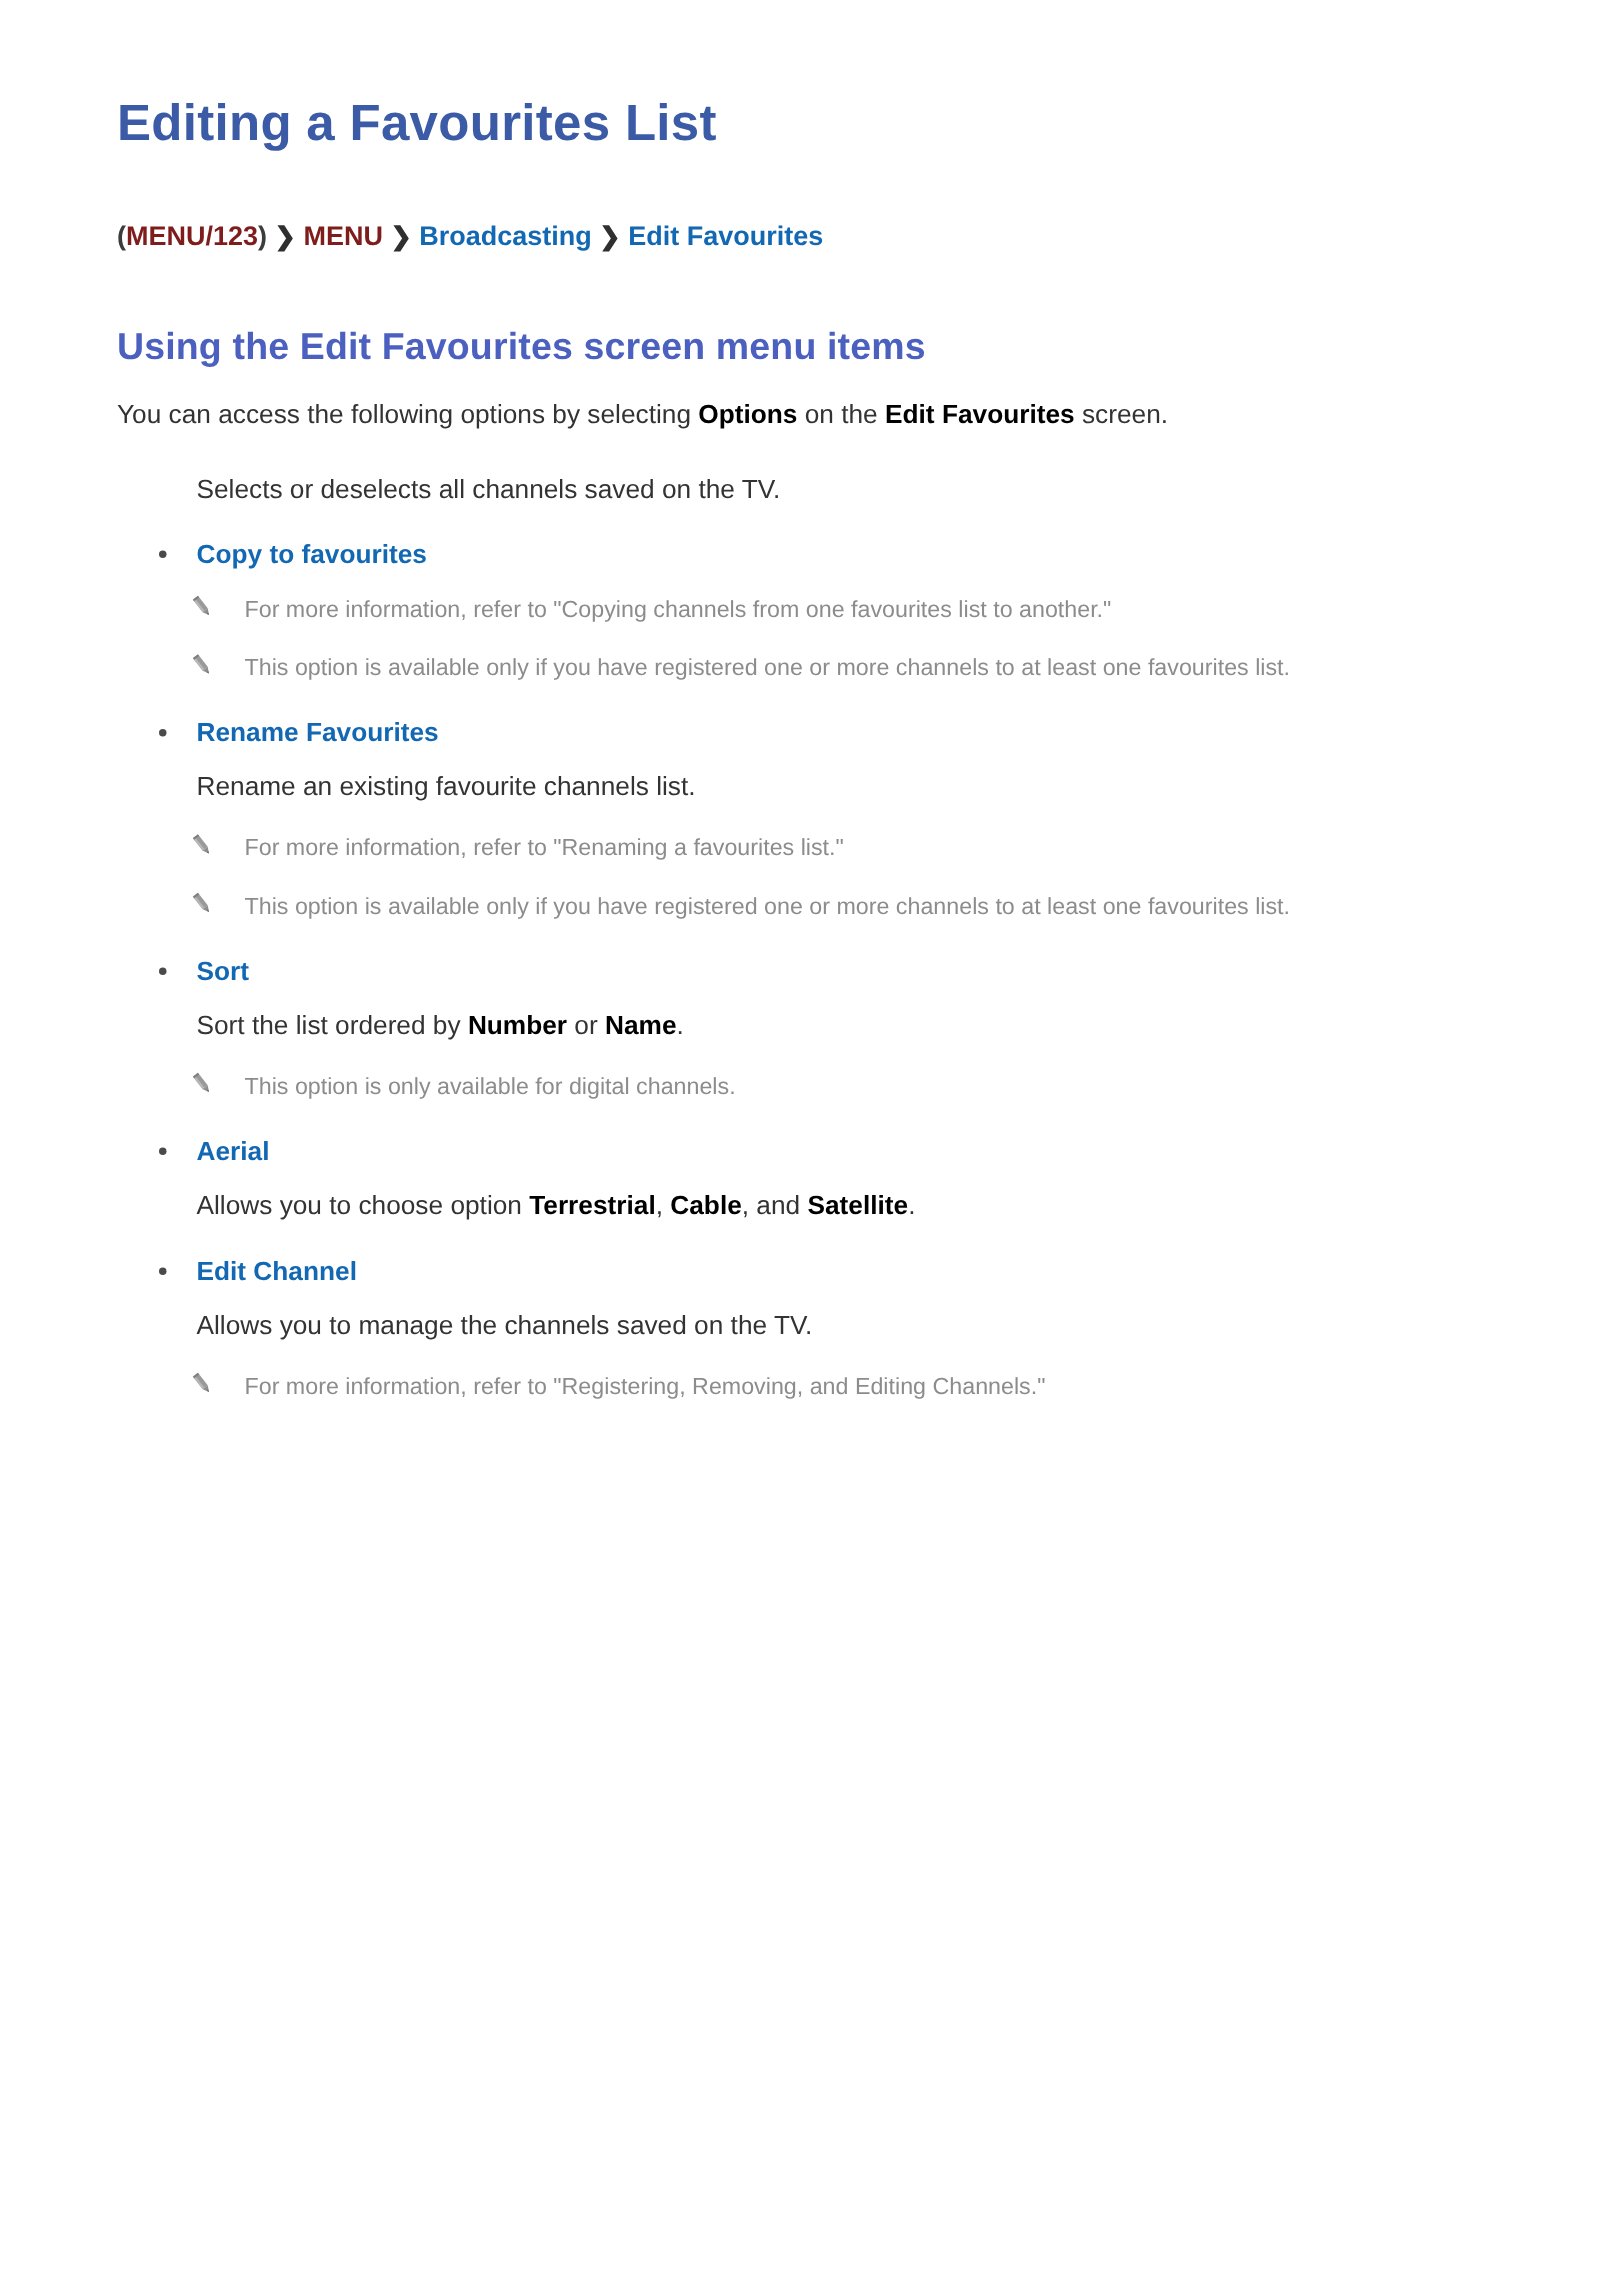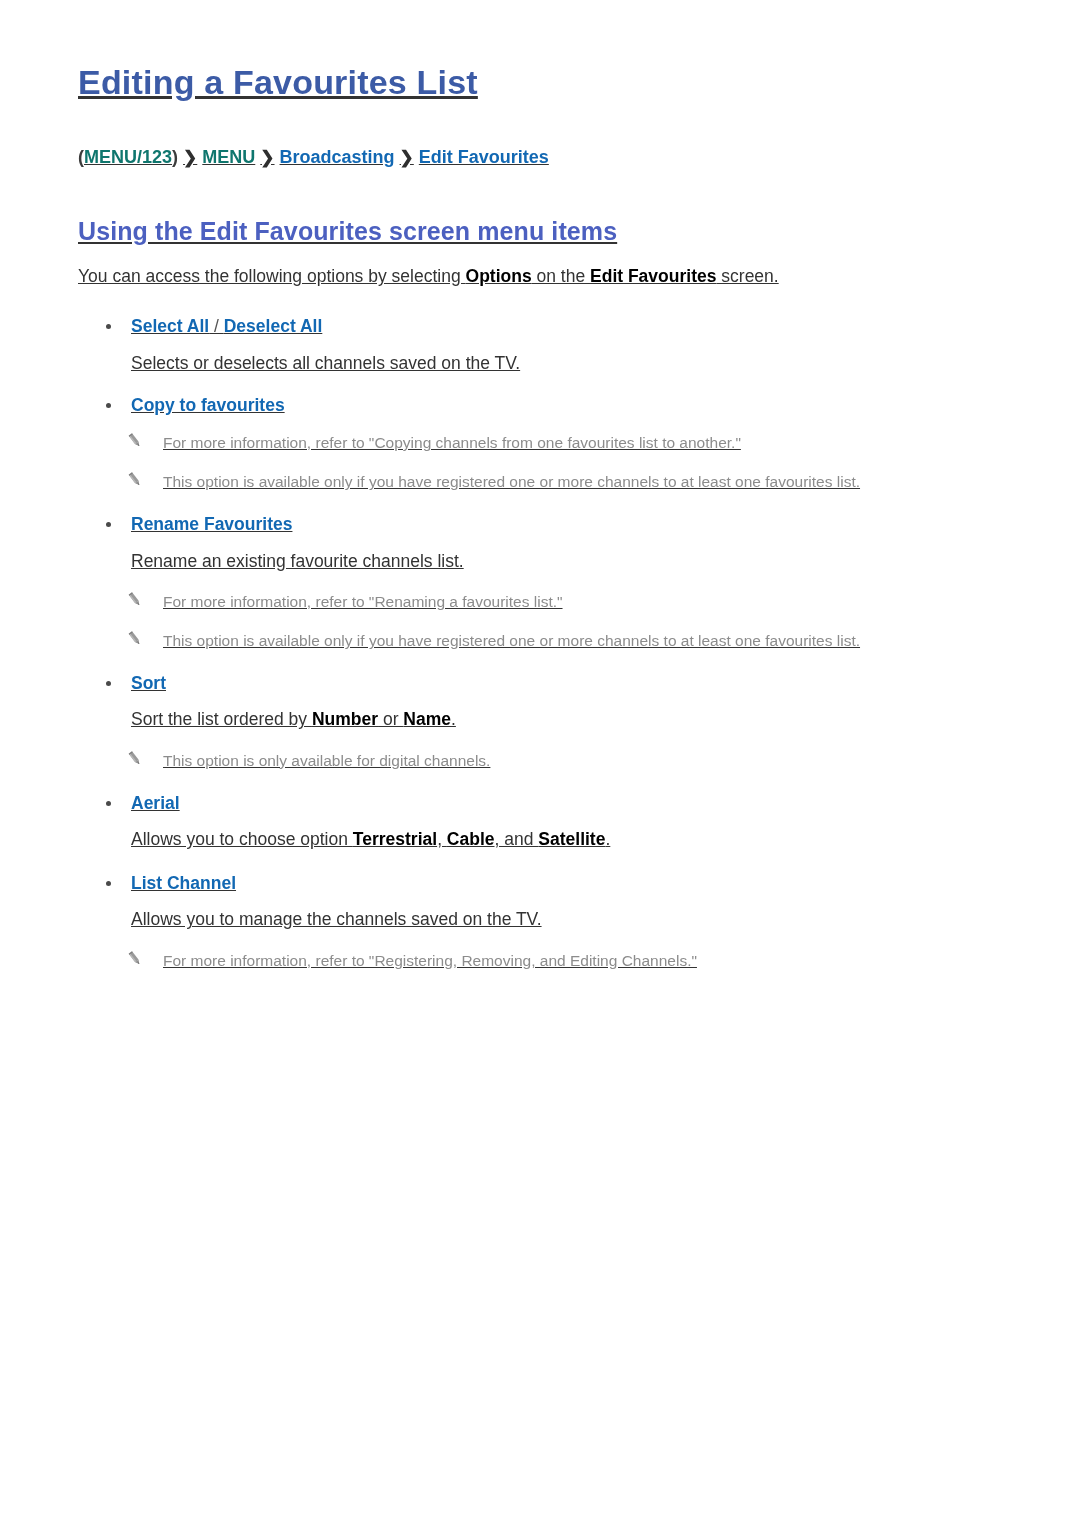--- a/index.html
+++ b/index.html
@@ -15,21 +15,20 @@
     color: #333333;
     -webkit-font-smoothing: antialiased;
   }
 
   .page {
     position: relative;
     width: 1080px;
     height: 1527px;
     box-sizing: border-box;
     padding: 62px 102px 0 78px;
-    text-decoration: underline;
   }
 
   
   .page-title {
     font-size: 34px;
     font-weight: bold;
     color: #3c5ba6;
     letter-spacing: 0.2px;
     margin: 0 0 42px 0;
     line-height: 1.2;
@@ -37,21 +36,21 @@
 
   
   .breadcrumb {
     font-size: 18px;
     font-weight: bold;
     color: #333333;
     margin: 0 0 46px 0;
     line-height: 1.4;
     white-space: nowrap;
   }
-  .bc-teal   { color: #0f766e; }
+  .bc-teal   { color: #7f1d1d; }
   .bc-blue   { color: #1268b3; }
   .bc-paren  { color: #3c3c3c; }
   .bc-sep    {
     color: #2f2f2f;
     font-weight: bold;
     padding: 0 5px;
     font-size: 17px;
   }
 
   
@@ -140,23 +139,20 @@
 
   <h2 class="section-heading">Using the Edit Favourites screen menu items</h2>
 
   <p class="intro">
     <span>You can access the following options by selecting </span><span class="kw">Options</span><span> on the </span><span class="kw">Edit Favourites</span><span> screen.</span>
   </p>
 
   <ul class="options">
 
     <li class="option-item">
-      <div class="option-title">
-        <span class="bullet"></span><span>Select All</span><span class="slash"> / </span><span>Deselect All</span>
-      </div>
       <p class="option-desc">Selects or deselects all channels saved on the TV.</p>
     </li>
 
     <li class="option-item">
       <div class="option-title">
         <span class="bullet"></span><span>Copy to favourites</span>
       </div>
 
       <div class="note">
         <span class="pencil-icon">
@@ -255,21 +251,21 @@
         <span class="bullet"></span><span>Aerial</span>
       </div>
       <p class="option-desc">
         <span>Allows you to choose option </span><span class="kw">Terrestrial</span><span>, </span><span class="kw">Cable</span><span>, and </span><span class="kw">Satellite</span><span>.</span>
       </p>
 
     </li>
 
     <li class="option-item spacer-top">
       <div class="option-title">
-        <span class="bullet"></span><span>List Channel</span>
+        <span class="bullet"></span><span>Edit Channel</span>
       </div>
       <p class="option-desc">Allows you to manage the channels saved on the TV.</p>
 
       <div class="note">
         <span class="pencil-icon">
           <svg viewBox="0 0 18 18" width="18" height="18" aria-hidden="true">
             <g transform="rotate(-38 9 9)">
               <rect x="7.2" y="1.4" width="4.2" height="10.2" fill="#9a9a9a"></rect>
               <rect x="7.2" y="1.4" width="1.5" height="10.2" fill="#b8b8b8"></rect>
               <polygon points="7.2,11.6 11.4,11.6 9.3,15.6" fill="#8e8e8e"></polygon>

